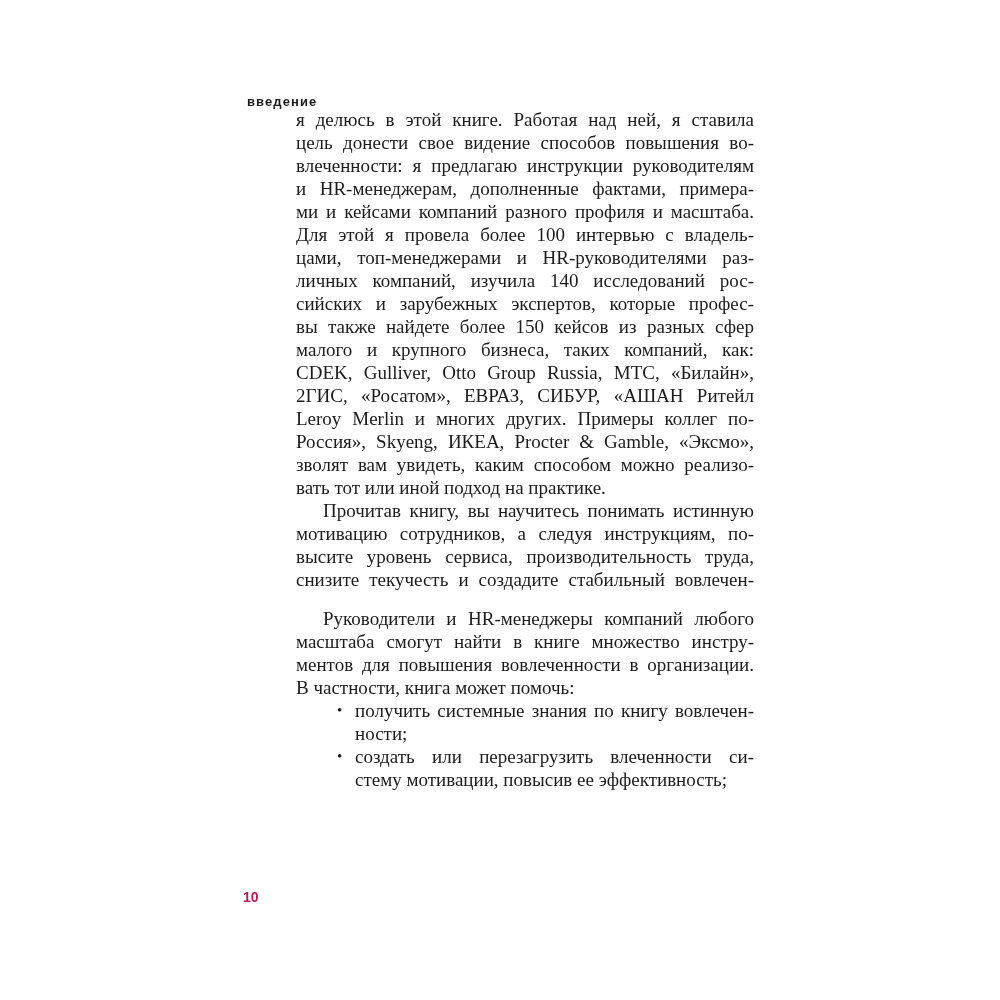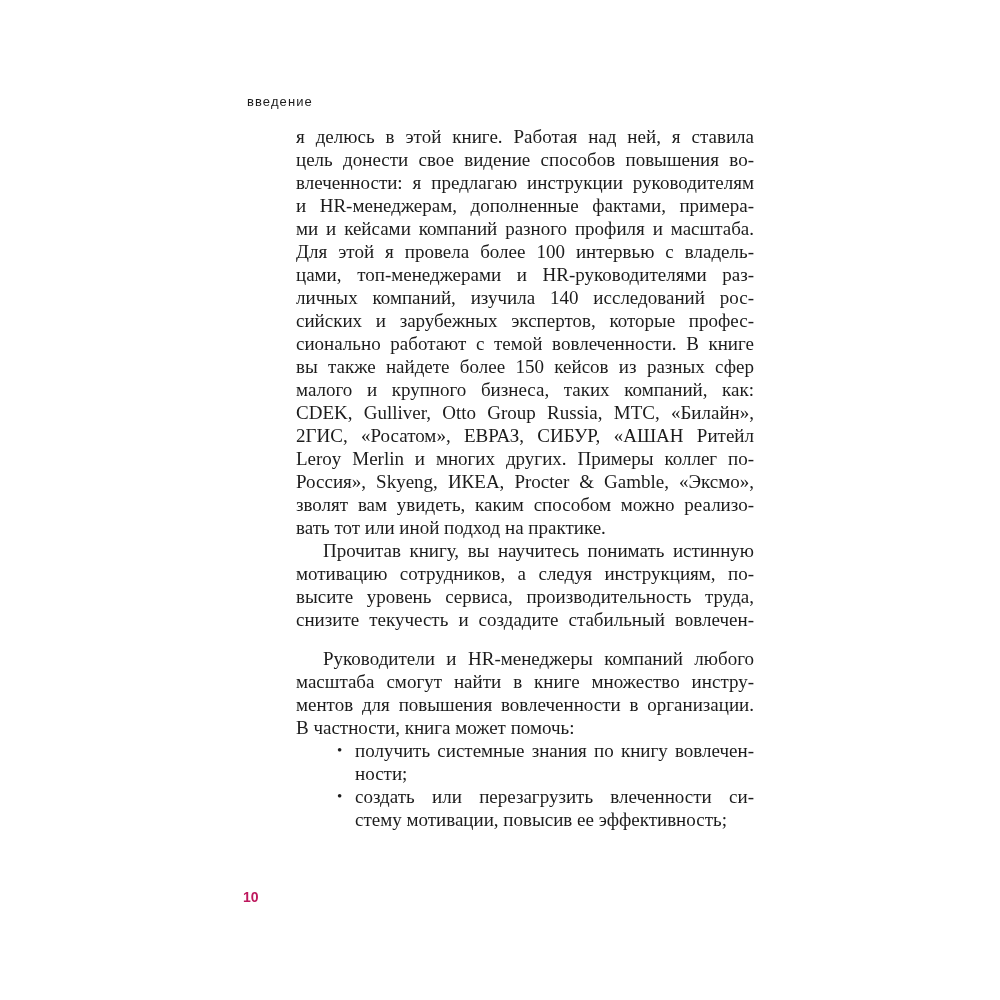--- a/index.html
+++ b/index.html
@@ -8,27 +8,27 @@
     background: #ffffff;
     font-family: "Liberation Serif", "DejaVu Serif", serif;
     color: #1c1c1c;
     position: relative;
     overflow: hidden;
   }
   .running-header {
     position: absolute;
     left: 247px; top: 94px;
     font-family: "Liberation Sans", "DejaVu Sans", sans-serif;
-    font-size: 13px; font-weight: 400;
+    font-size: 13px; font-weight: 700;
     letter-spacing: 1.1px;
     color: #1c1c1c;
   }
   .text-col {
     position: absolute;
-    left: 296px; top: 125px;
+    left: 296px; top: 108px;
     width: 458px;
   }
   .ln {
     height: 23px;
     line-height: 23px;
     font-size: 19px;
     overflow: hidden;
     white-space: normal;
   }
   .j {
@@ -63,21 +63,20 @@
   <div>
     <div class="ln j">я делюсь в этой книге. Работая над ней, я ставила</div>
     <div class="ln j">цель донести свое видение способов повышения во-</div>
     <div class="ln j">влеченности: я предлагаю инструкции руководителям</div>
     <div class="ln j">и HR-менеджерам, дополненные фактами, примера-</div>
     <div class="ln j">ми и кейсами компаний разного профиля и масштаба.</div>
     <div class="ln j">Для этой я провела более 100 интервью с владель-</div>
     <div class="ln j">цами, топ-менеджерами и HR-руководителями раз-</div>
     <div class="ln j">личных компаний, изучила 140 исследований рос-</div>
     <div class="ln j">сийских и зарубежных экспертов, которые профес-</div>
-    <div class="ln j">сионально работают с темой вовлеченности. В книге</div>
     <div class="ln j">вы также найдете более 150 кейсов из разных сфер</div>
     <div class="ln j">малого и крупного бизнеса, таких компаний, как:</div>
     <div class="ln j">CDEK, Gulliver, Otto Group Russia, МТС, «Билайн»,</div>
     <div class="ln j">2ГИС, «Росатом», ЕВРАЗ, СИБУР, «АШАН Ритейл</div>
     <div class="ln j">Leroy Merlin и многих других. Примеры коллег по-</div>
     <div class="ln j">Россия», Skyeng, ИКЕА, Procter &amp; Gamble, «Эксмо»,</div>
     <div class="ln j">зволят вам увидеть, каким способом можно реализо-</div>
     <div class="ln">вать тот или иной подход на практике.</div>
   </div>
 

